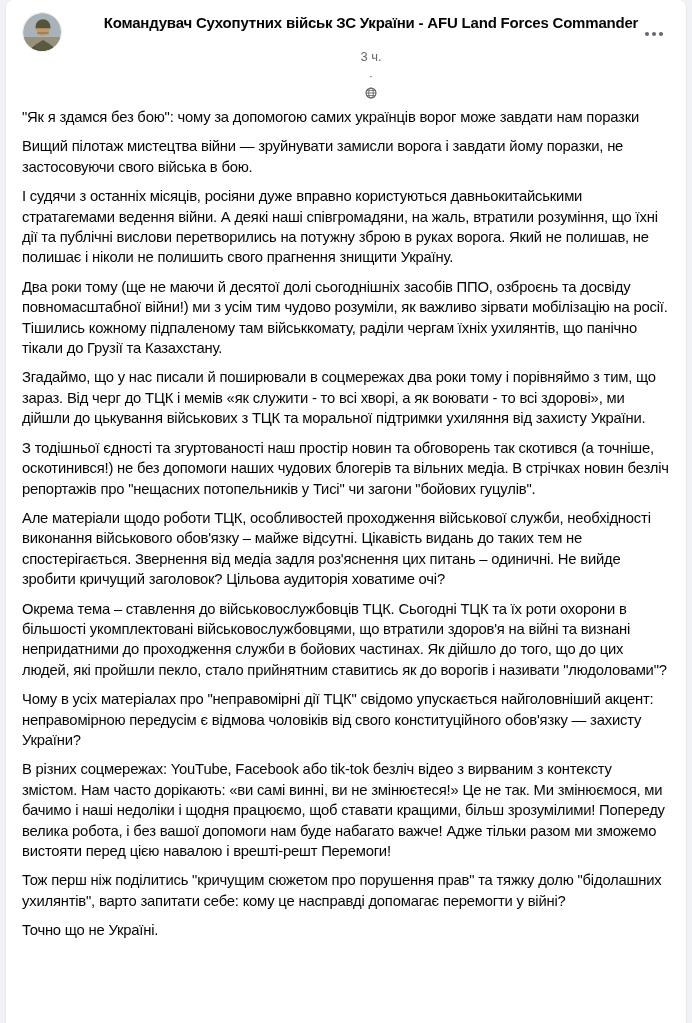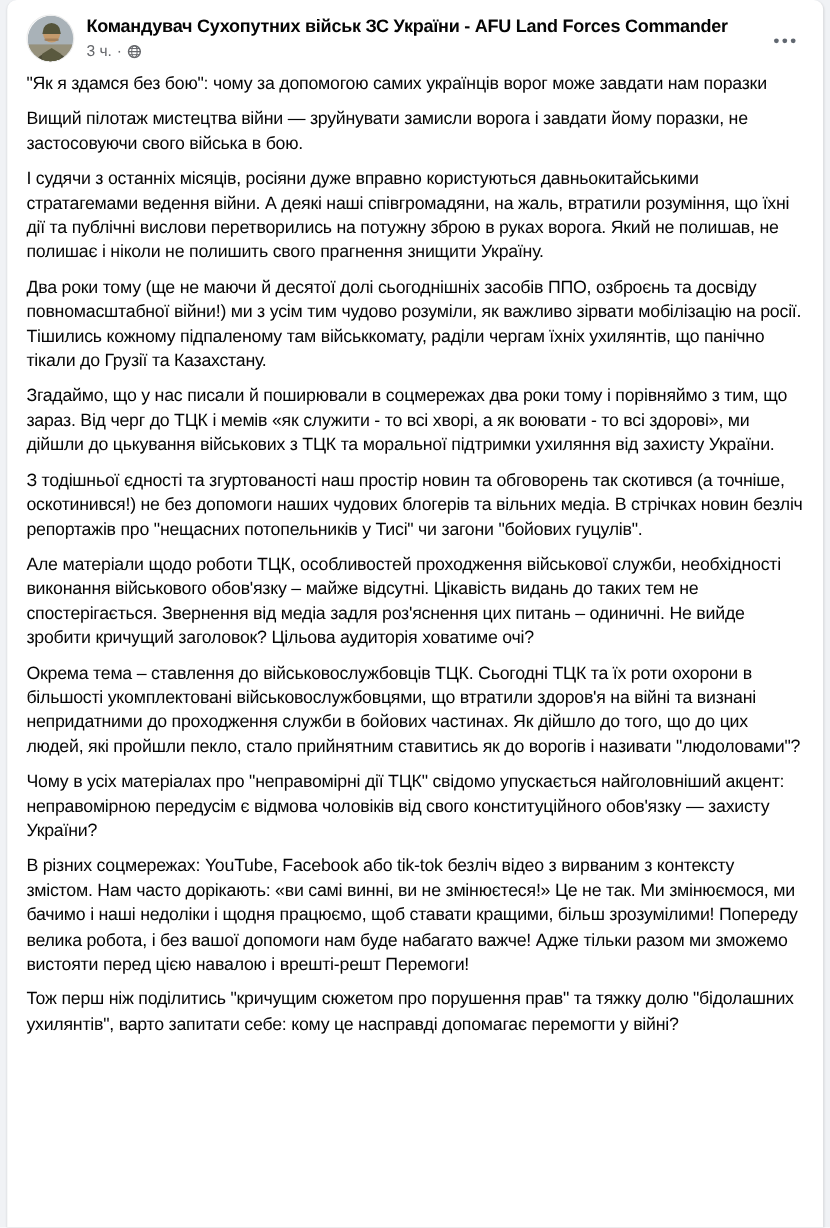--- a/index.html
+++ b/index.html
@@ -21,20 +21,21 @@
     min-height: 1023px;
     background: #ffffff;
     border-radius: 8px 8px 0 0;
     box-shadow: 0 1px 2px rgba(0,0,0,0.15);
     box-sizing: border-box;
   }
   .post-header {
     display: flex;
     align-items: flex-start;
     padding: 12px 16px 6px 16px;
+    text-align: center;
   }
   .avatar-btn {
     flex: 0 0 auto;
     width: 40px;
     height: 40px;
     border-radius: 50%;
     overflow: hidden;
     cursor: pointer;
     border: 1px solid rgba(0,0,0,0.08);
     box-sizing: border-box;
@@ -53,24 +54,25 @@
     line-height: 19px;
     letter-spacing: -0.2px;
     cursor: pointer;
     white-space: nowrap;
     overflow: hidden;
   }
   .meta-row {
     display: flex;
     align-items: center;
     gap: 4px;
-    margin-top: 3px;
+    margin-top: 17px;
     color: #65676b;
     font-size: 13px;
     line-height: 15px;
+    flex-direction: column;
   }
   .meta-sep { color: #65676b; }
   .globe-icon svg { display: block; }
   .more-btn {
     position: absolute;
     top: 16px;
     right: 14px;
     width: 36px;
     height: 36px;
     border: none;
@@ -161,15 +163,16 @@
       <p class="para">Вищий пілотаж мистецтва війни — зруйнувати замисли ворога і завдати йому поразки, не застосовуючи свого війська в бою.</p>
       <p class="para">І судячи з останніх місяців, росіяни дуже вправно користуються давньокитайськими стратагемами ведення війни. А деякі наші співгромадяни, на жаль, втратили розуміння, що їхні дії та публічні вислови перетворились на потужну зброю в руках ворога. Який не полишав, не полишає і ніколи не полишить свого прагнення знищити Україну.</p>
       <p class="para">Два роки тому (ще не маючи й десятої долі сьогоднішніх засобів ППО, озброєнь та досвіду повномасштабної війни!) ми з усім тим чудово розуміли, як важливо зірвати мобілізацію на росії. Тішились кожному підпаленому там військкомату, раділи чергам їхніх ухилянтів, що панічно тікали до Грузії та Казахстану.</p>
       <p class="para">Згадаймо, що у нас писали й поширювали в соцмережах два роки тому і порівняймо з тим, що зараз. Від черг до ТЦК і мемів «як служити - то всі хворі, а як воювати - то всі здорові», ми дійшли до цькування військових з ТЦК та моральної підтримки ухиляння від захисту України.</p>
       <p class="para">З тодішньої єдності та згуртованості наш простір новин та обговорень так скотився (а точніше, оскотинився!) не без допомоги наших чудових блогерів та вільних медіа. В стрічках новин безліч репортажів про "нещасних потопельників у Тисі" чи загони "бойових гуцулів".</p>
       <p class="para">Але матеріали щодо роботи ТЦК, особливостей проходження військової служби, необхідності виконання військового обов'язку – майже відсутні. Цікавість видань до таких тем не спостерігається. Звернення від медіа задля роз'яснення цих питань – одиничні. Не вийде зробити кричущий заголовок? Цільова аудиторія ховатиме очі?</p>
       <p class="para">Окрема тема – ставлення до військовослужбовців ТЦК. Сьогодні ТЦК та їх роти охорони в більшості укомплектовані військовослужбовцями, що втратили здоров'я на війні та визнані непридатними до проходження служби в бойових частинах. Як дійшло до того, що до цих людей, які пройшли пекло, стало прийнятним ставитись як до ворогів і називати "людоловами"?</p>
       <p class="para">Чому в усіх матеріалах про "неправомірні дії ТЦК" свідомо упускається найголовніший акцент: неправомірною передусім є відмова чоловіків від свого конституційного обов'язку — захисту України?</p>
       <p class="para">В різних соцмережах: YouTube, Facebook або tik-tok безліч відео з вирваним з контексту змістом. Нам часто дорікають: «ви самі винні, ви не змінюєтеся!» Це не так. Ми змінюємося, ми бачимо і наші недоліки і щодня працюємо, щоб ставати кращими, більш зрозумілими! Попереду велика робота, і без вашої допомоги нам буде набагато важче! Адже тільки разом ми зможемо вистояти перед цією навалою і врешті-решт Перемоги!</p>
       <p class="para">Тож перш ніж поділитись "кричущим сюжетом про порушення прав" та тяжку долю "бідолашних ухилянтів", варто запитати себе: кому це насправді допомагає перемогти у війні?</p>
+      <p class="para">Точно що не Україні.</p>
     </div>
 
 </div>
 
 </body></html>

